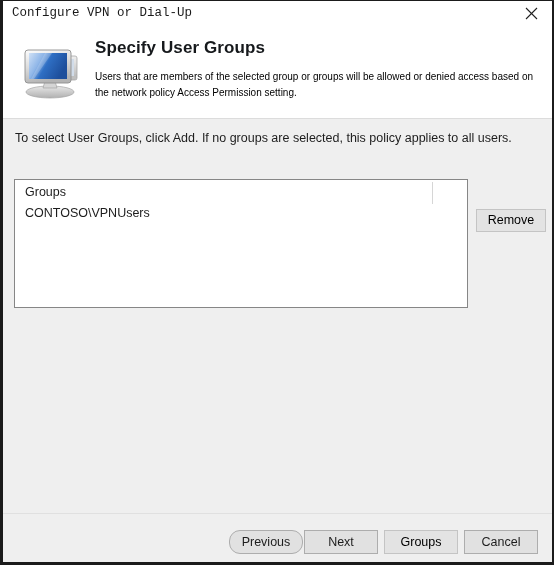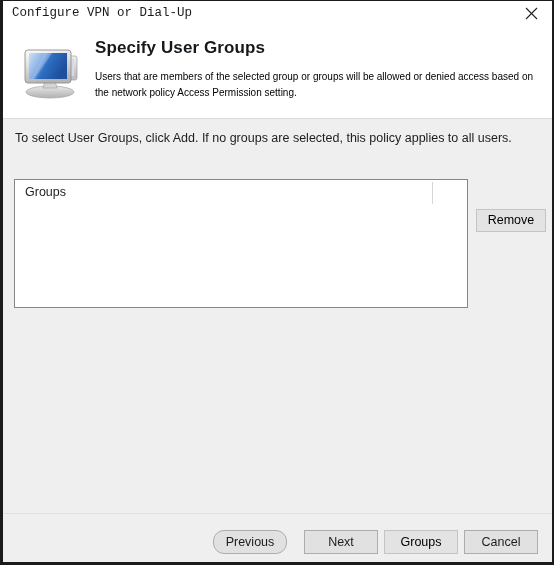--- a/index.html
+++ b/index.html
@@ -197,21 +197,21 @@
     top: 394px;
     bottom: 0;
     background: #efefef;
   }
   .btn-footer {
     position: absolute;
     top: 16px;
     width: 74px;
     height: 24px;
   }
-  .btn-previous { left: 210px; border-radius: 11px; }
+  .btn-previous { left: 226px; border-radius: 11px; }
   .btn-next     { left: 301px; }
   .btn-finish   { left: 381px; }
   .btn-cancel   { left: 461px; }
 </style>
 </head>
 <body>
 
 <div class="window">
 
   <div class="titlebar">
@@ -268,20 +268,21 @@
 
   <div class="body-area">
 
     <div class="instruction">To select User Groups, click Add. If no groups are selected, this policy applies to all users.</div>
 
     <div class="listbox">
       <div class="listbox-colheader">
         <div class="col-label">Groups</div>
         <div class="col-divider"></div>
       </div>
+      <div class="list-row">CONTOSO\VPNUsers</div>
     </div>
 
     <button class="btn btn-remove disabled" disabled="">Remove</button>
 
     <div class="footer-divider"></div>
 
     <div class="footer">
       <button class="btn btn-footer btn-previous">Previous</button>
       <button class="btn btn-footer btn-next">Next</button>
       <button class="btn btn-footer btn-finish disabled" disabled="">Groups</button>

